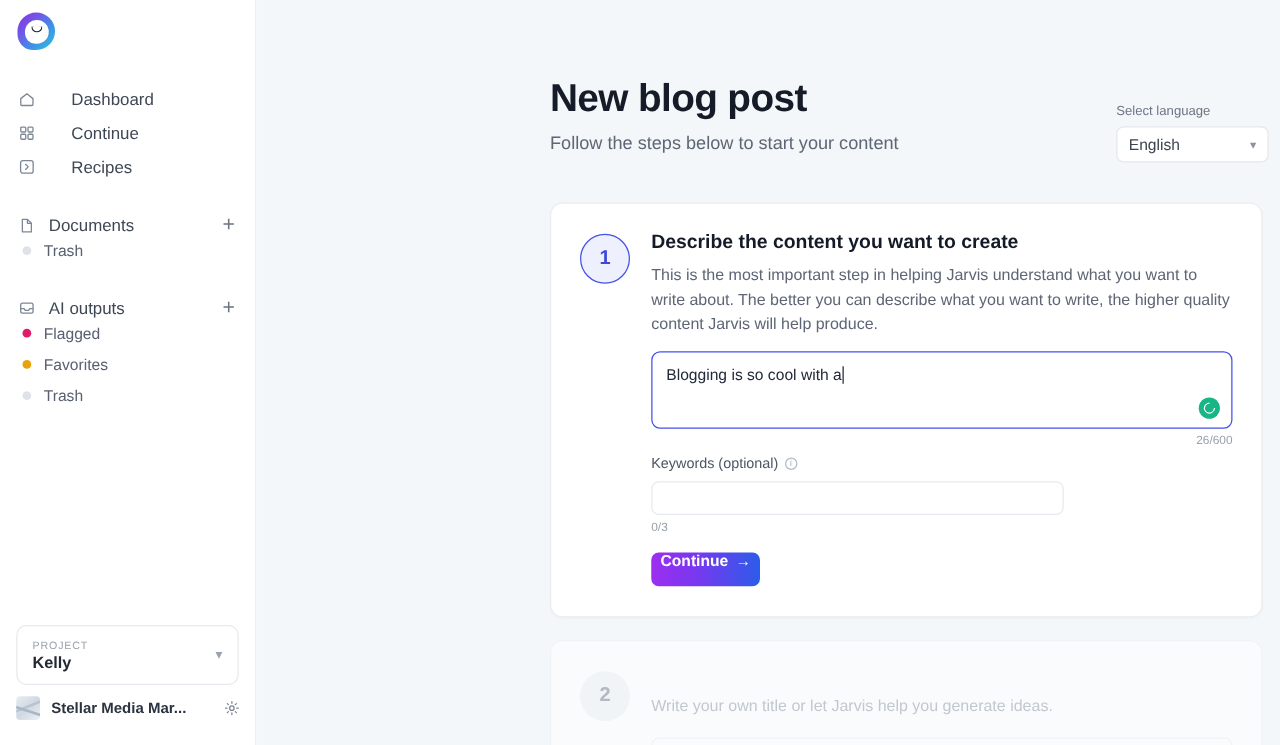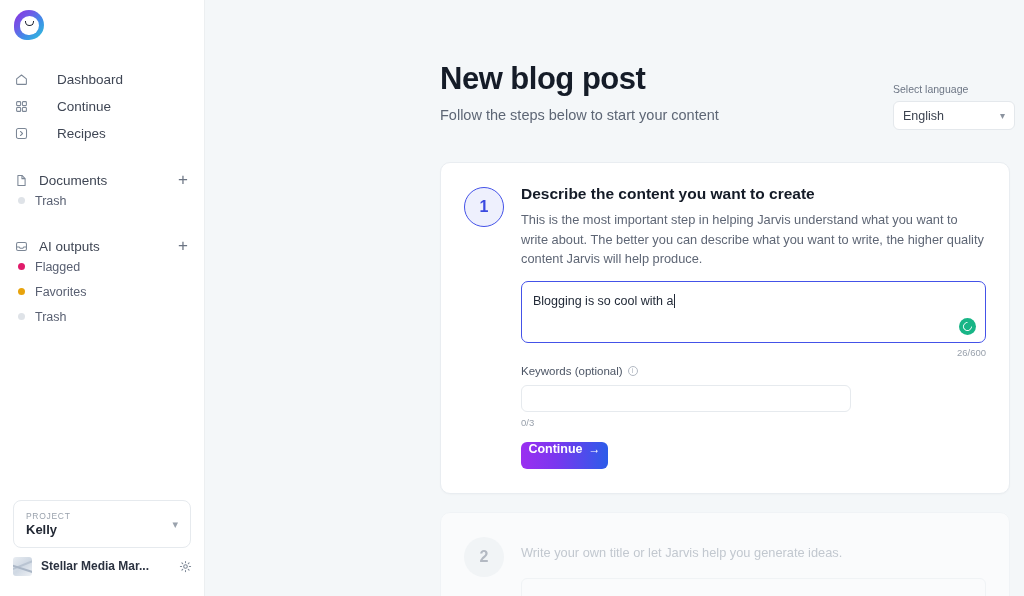--- a/index.html
+++ b/index.html
@@ -209,21 +209,21 @@
   .card2 {
     margin: 18px 14px 0 235px;
     background: #ffffff;
     border: 1px solid #eef1f4;
     border-radius: 10px;
     padding: 22px 23px 24px 23px;
     display: flex; gap: 17px;
     opacity: 0.55;
   }
   .card2 .step-title { color: #596274; }
-  .card2 .step-desc { color: #9aa2ae; margin-top: 8px; }
+  .card2 .step-desc { color: #9aa2ae; margin-top: 20px; }
   .title-input-row {
     margin-top: 15px; height: 28px;
     border: 1px solid #edf0f3; border-radius: 6px; background: #fff;
     display: flex; align-items: center; padding: 0 11px;
   }
 </style>
 </head>
 <body>
 
 <div class="app">

